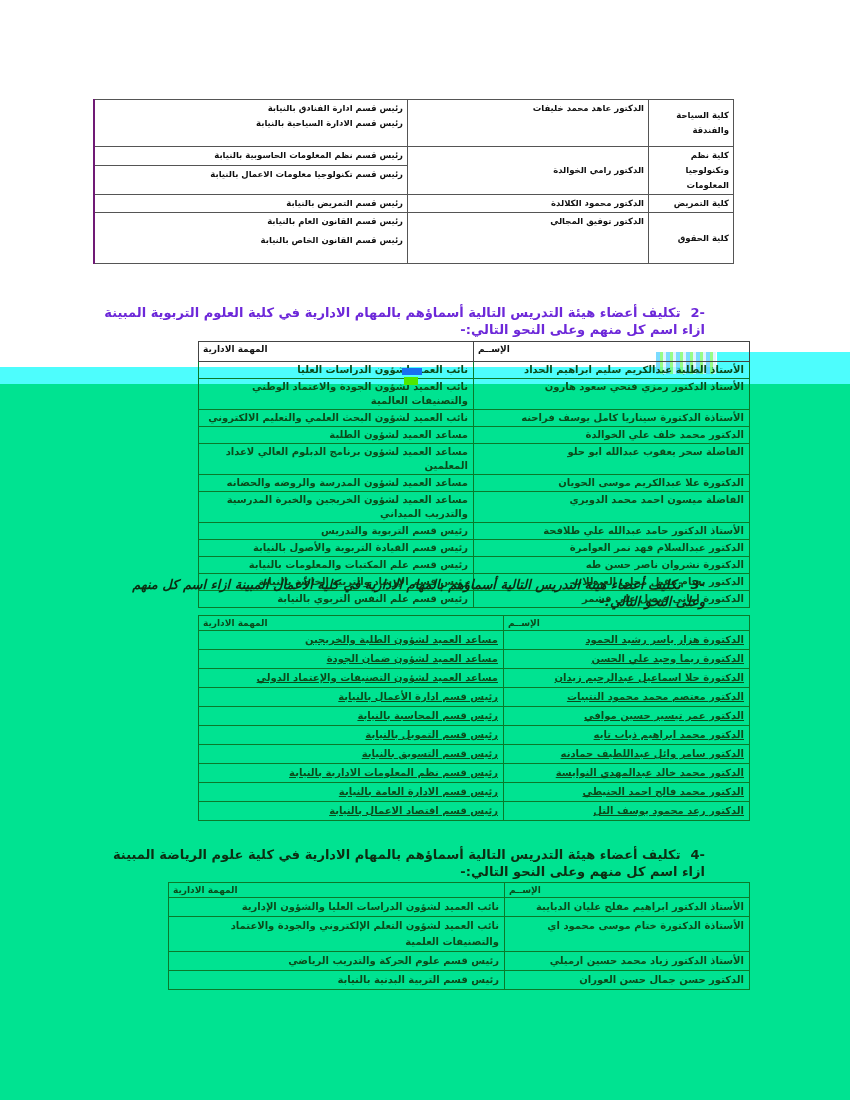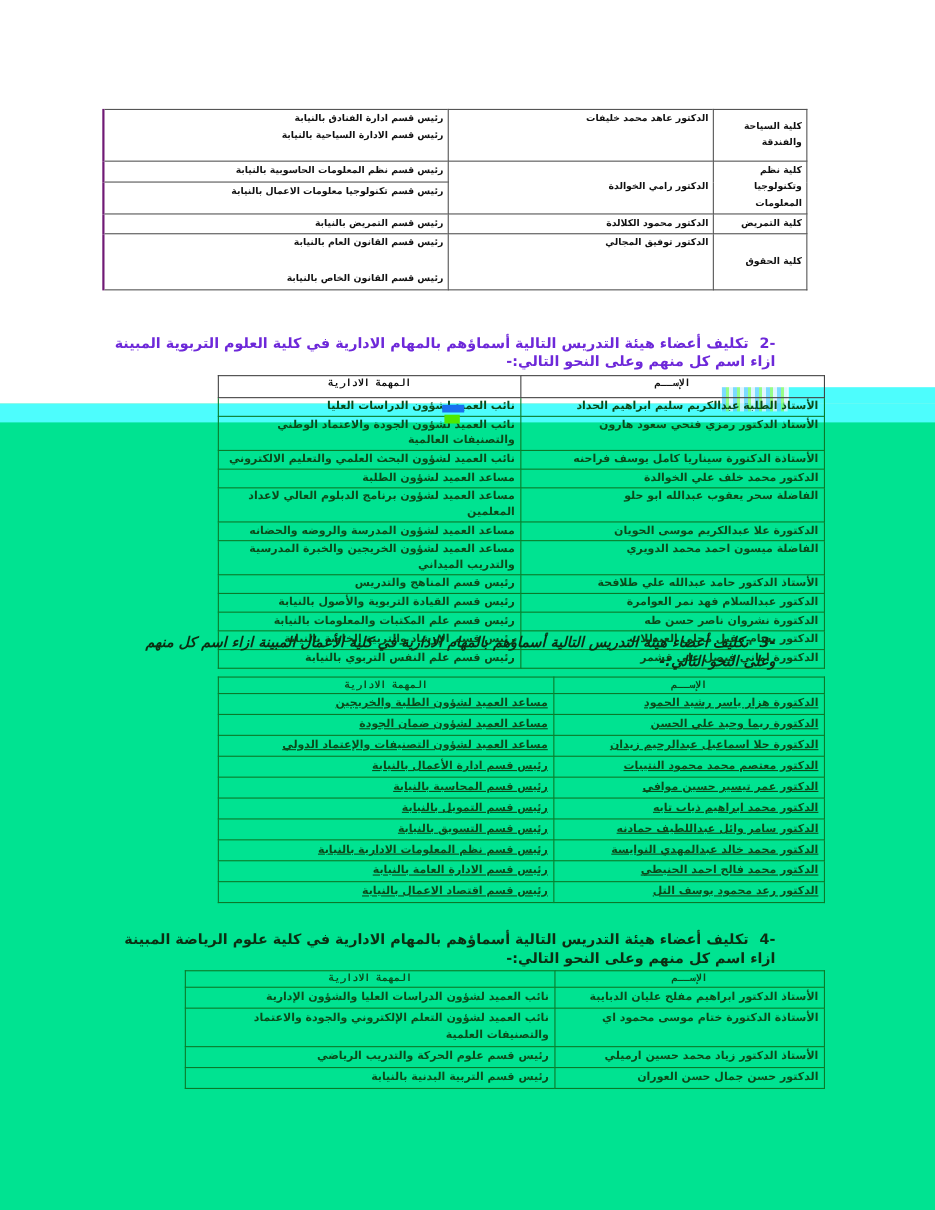--- a/index.html
+++ b/index.html
@@ -28,21 +28,21 @@
 
   .heading {
     position:absolute; direction:rtl; text-align:right;
     font-size:13px; font-weight:bold; line-height:17px; color:#0b2e12;
   }
   .heading .num { margin-left:10px; }
   #h2 { left:100px; top:304px; width:605px; color:#6d28d9; }
   #h3 { left:100px; top:576px; width:605px;font-style:italic; }
   #h4 { left:100px; top:846px; width:605px; }
 
-  .assign th { font-size:9px; text-align:center; padding:2px 4px; font-weight:bold;font-family:Liberation Mono, monospace; }
+  .assign th { font-size:9px; text-align:left; padding:2px 4px; font-weight:bold; }
   .assign td { font-size:10px; height:14px; line-height:14px; padding:1px 5px; }
 
   #tbl-2 { left:198px; top:341px; width:552px; }
   #tbl-2 th { color:#111; border-color:#444; height:15px; }
   #tbl-2 .namecol { width:265px; }
   #tbl-3 { left:198px; top:615px; width:552px; }
   #tbl-3 .namecol { width:235px; }
   #tbl-3 td { height:16px; line-height:16px;text-decoration:underline; }
   #tbl-4 { left:168px; top:882px; width:582px; }
   #tbl-4 .namecol { width:234px; }
@@ -77,21 +77,21 @@
     <tr>
       <td class="college">كلية التمريض</td>
       <td class="name">الدكتور محمود الكلالدة</td>
       <td class="duties">رئيس قسم التمريض بالنيابة</td>
     </tr>
     <tr>
       <td class="college">كلية الحقوق</td>
       <td class="name">الدكتور توفيق المجالي</td>
       <td class="duties" style="height:48px">
         <div>رئيس قسم القانون العام بالنيابة</div>
-        <div style="margin-top:17px">رئيس قسم القانون الخاص بالنيابة</div>
+        <div style="margin-top:4px">رئيس قسم القانون الخاص بالنيابة</div>
       </td>
     </tr>
   </tbody>
 </table>
 
 <div id="h2" class="heading">
   <span class="num">-2</span><span>تكليف أعضاء هيئة التدريس التالية أسماؤهم بالمهام الادارية في كلية العلوم التربوية المبينة ازاء اسم كل منهم وعلى النحو التالي:-</span>
 </div>
 <table id="tbl-2" class="assign green">
   <thead>
@@ -124,21 +124,21 @@
       <tr>
         <td class="namecol">الدكتورة علا عبدالكريم موسى الحويان</td>
         <td>مساعد العميد لشؤون المدرسة والروضه والحضانه</td>
       </tr>
       <tr>
         <td class="namecol">الفاضلة ميسون احمد محمد الدويري</td>
         <td>مساعد العميد لشؤون الخريجين والخبرة المدرسية والتدريب الميداني</td>
       </tr>
       <tr>
         <td class="namecol">الأستاذ الدكتور حامد عبدالله علي طلافحة</td>
-        <td>رئيس قسم المناهج والتدريس</td>
+        <td>رئيس قسم التربوية والتدريس</td>
       </tr>
       <tr>
         <td class="namecol">الدكتور عبدالسلام فهد نمر العوامرة</td>
         <td>رئيس قسم القيادة التربوية والأصول بالنيابة</td>
       </tr>
       <tr>
         <td class="namecol">الدكتورة نشروان ناصر حسن طه</td>
         <td>رئيس قسم علم المكتبات والمعلومات بالنيابة</td>
       </tr>
       <tr>

